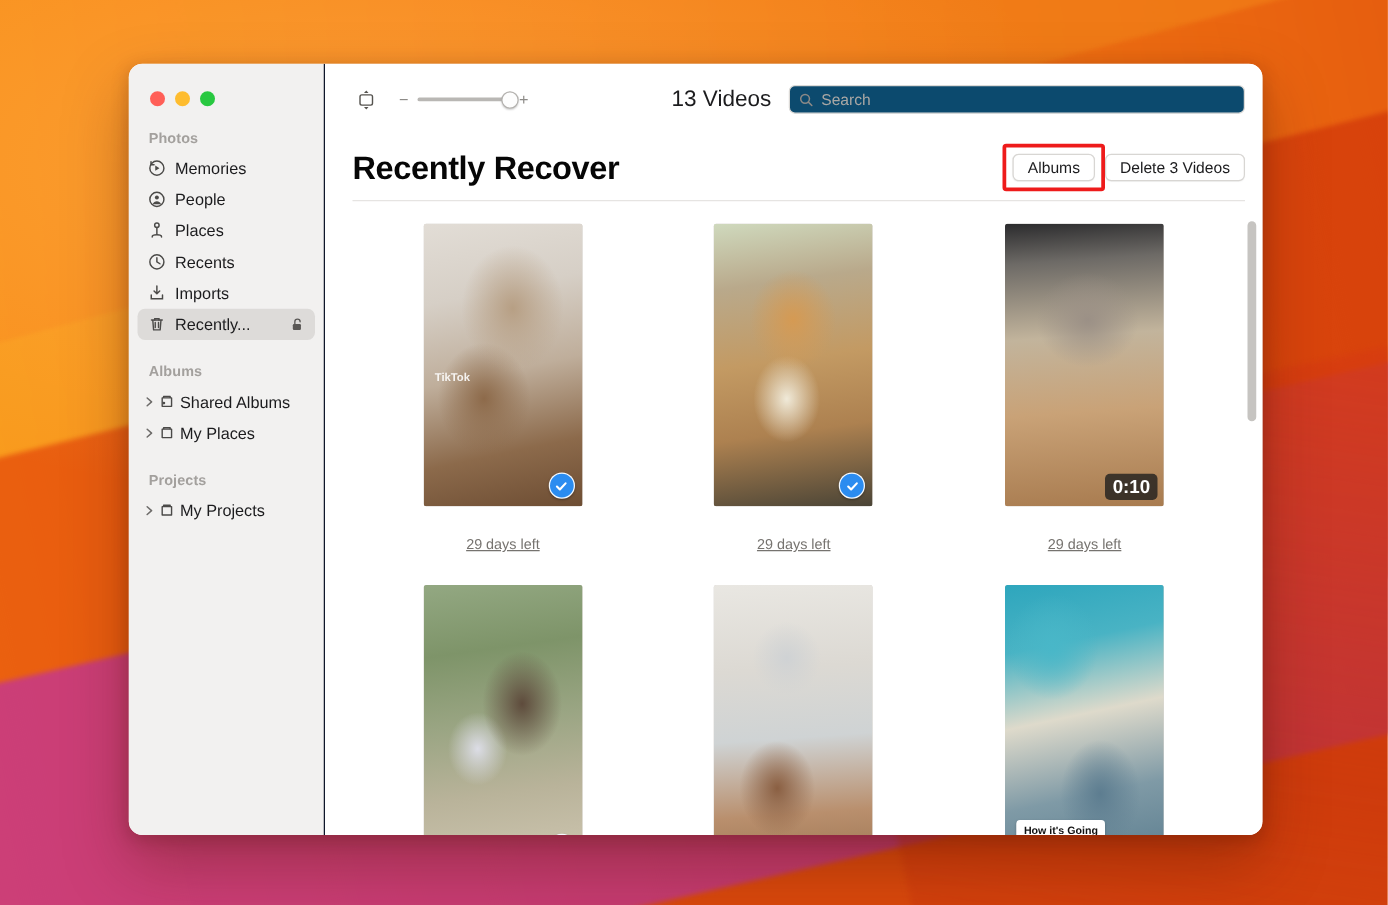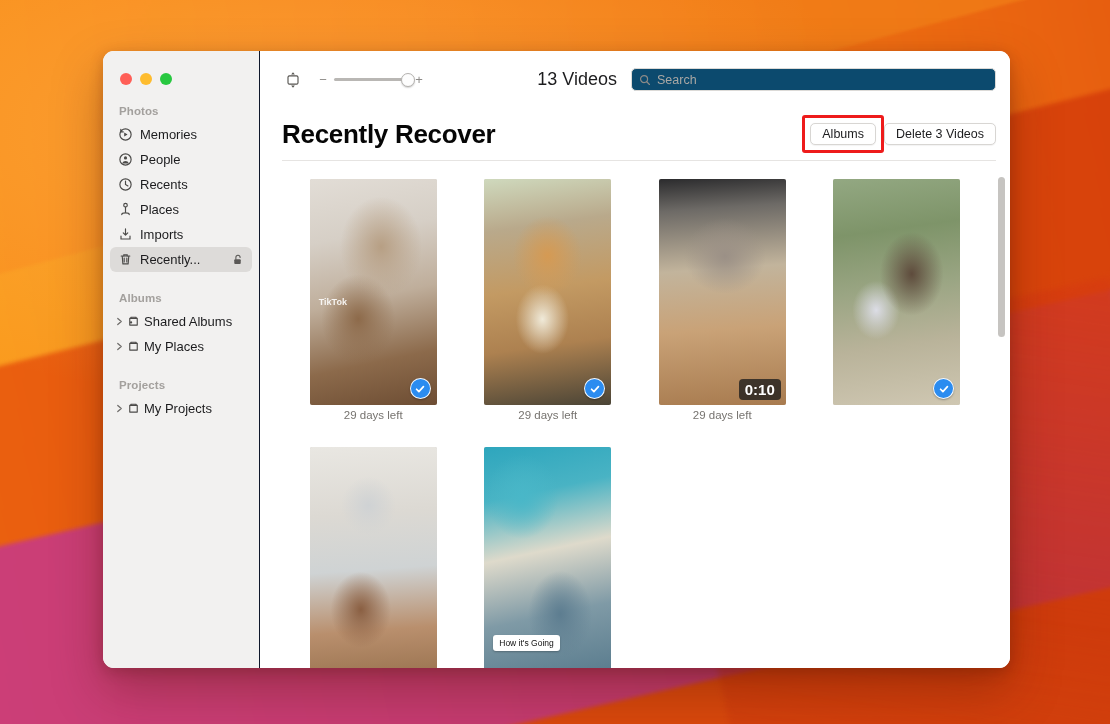--- a/index.html
+++ b/index.html
@@ -162,32 +162,32 @@
     position:absolute; left:-8px; top:-8px; right:-8px; bottom:-8px;
     border:3px solid #ee1b1b; border-radius:3px; pointer-events:none;
   }
 
   #header-divider { height:1px; background:#e6e4e2; margin:0 14px 0 22px; }
 
   
   #grid-scroll { flex:1; overflow:hidden; position:relative; padding:18px 0 0 0; }
   #grid {
     display:grid;
-    grid-template-columns: repeat(4, 1fr);
+    grid-template-columns: repeat(3, 1fr);
     row-gap:26px;
     padding:0 26px 0 26px;
   }
   .cell { display:flex; flex-direction:column; align-items:center; }
   .thumb {
     position:relative; width:127px; height:226px;
     border-radius:2px; overflow:hidden;
     background:#cfcbc6;
   }
   .thumb .scene { position:absolute; inset:0; }
-  .caption { margin-top:4px; font-size:11.5px; color:#76736f; }
+  .caption { margin-top:25px; font-size:11.5px; color:#76736f;text-decoration:underline; }
   .check {
     position:absolute; right:6px; bottom:6px;
     width:21px; height:21px; border-radius:50%;
     background:#2b8cf0; border:1.5px solid rgba(255,255,255,.95);
     display:flex; align-items:center; justify-content:center;
     box-shadow:0 1px 2px rgba(0,0,0,.3);
   }
   .dur {
     position:absolute; right:5px; bottom:5px;
     background:rgba(28,28,28,.78); color:#fff;
@@ -195,21 +195,21 @@
     padding:2px 6px; border-radius:4px;
   }
   .tiktok {
     position:absolute; left:9px; top:52%;
     color:rgba(255,255,255,.88); font-size:9px; font-weight:700;
     text-align:center; line-height:1.15;
   }
   .overlay-cap {
     position:absolute; left:9px; bottom:22px;
     background:#fff; color:#111;
-    font-size:8.5px; font-weight:400;
+    font-size:8.5px; font-weight:700;
     padding:3px 6px; border-radius:3px;
     box-shadow:0 1px 2px rgba(0,0,0,.25);
   }
 
   
   #vscroll {
     position:absolute; right:5px; top:16px;
     width:7px; height:160px;
     background:#c6c4c1; border-radius:4px;
   }
@@ -283,36 +283,36 @@
             <circle cx="8" cy="6.3" r="1.7" fill="currentColor" stroke="none"></circle>
             <path d="M4.4 12.2c.7-1.9 2-2.7 3.6-2.7s2.9.8 3.6 2.7" fill="currentColor" stroke="none"></path>
           </svg>
         </span>
         <span class="lbl">People</span>
       </div>
 
       <div class="side-item">
         <span class="ico">
           <svg width="15" height="15" viewBox="0 0 16 16" fill="none" stroke="currentColor" stroke-width="1.25">
-            <circle cx="8" cy="8" r="6"></circle>
-            <path d="M8 4.4V8l2.6 1.6" stroke-linecap="round"></path>
-          </svg>
-        </span>
-        <span class="lbl">Recents</span>
-      </div>
-
-      <div class="side-item">
-        <span class="ico">
-          <svg width="15" height="15" viewBox="0 0 16 16" fill="none" stroke="currentColor" stroke-width="1.25">
             <circle cx="8" cy="3.4" r="1.9"></circle>
             <path d="M8 5.4v5.6" stroke-linecap="round"></path>
             <path d="M4 13.4c0-1 1.8-1.8 4-1.8s4 .8 4 1.8" stroke-linecap="round"></path>
           </svg>
         </span>
         <span class="lbl">Places</span>
+      </div>
+
+      <div class="side-item">
+        <span class="ico">
+          <svg width="15" height="15" viewBox="0 0 16 16" fill="none" stroke="currentColor" stroke-width="1.25">
+            <circle cx="8" cy="8" r="6"></circle>
+            <path d="M8 4.4V8l2.6 1.6" stroke-linecap="round"></path>
+          </svg>
+        </span>
+        <span class="lbl">Recents</span>
       </div>
 
       <div class="side-item">
         <span class="ico">
           <svg width="15" height="15" viewBox="0 0 16 16" fill="none" stroke="currentColor" stroke-width="1.25">
             <path d="M8 2v6.4M5.6 6.2L8 8.6l2.4-2.4" stroke-linecap="round" stroke-linejoin="round"></path>
             <path d="M3.2 9.6v3.2h9.6V9.6" stroke-linecap="round"></path>
           </svg>
         </span>
         <span class="lbl">Imports</span>

